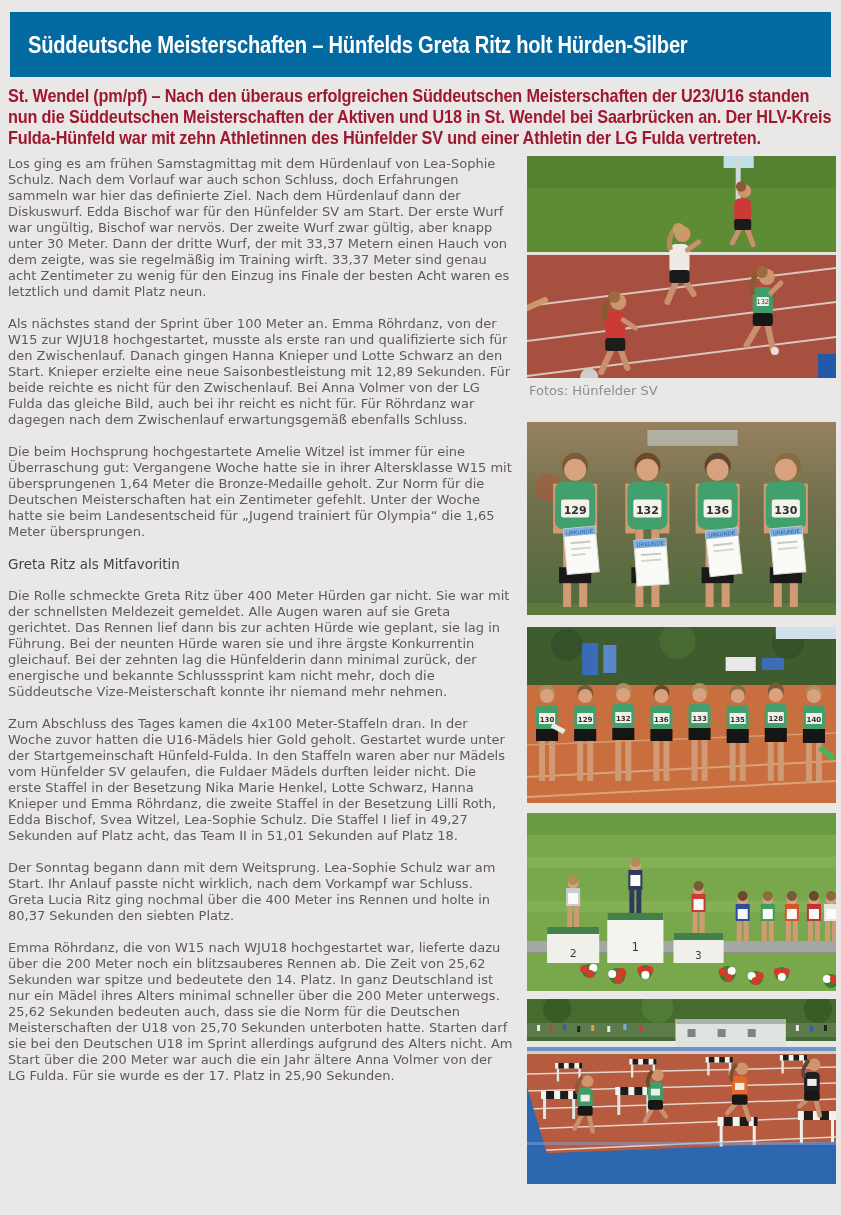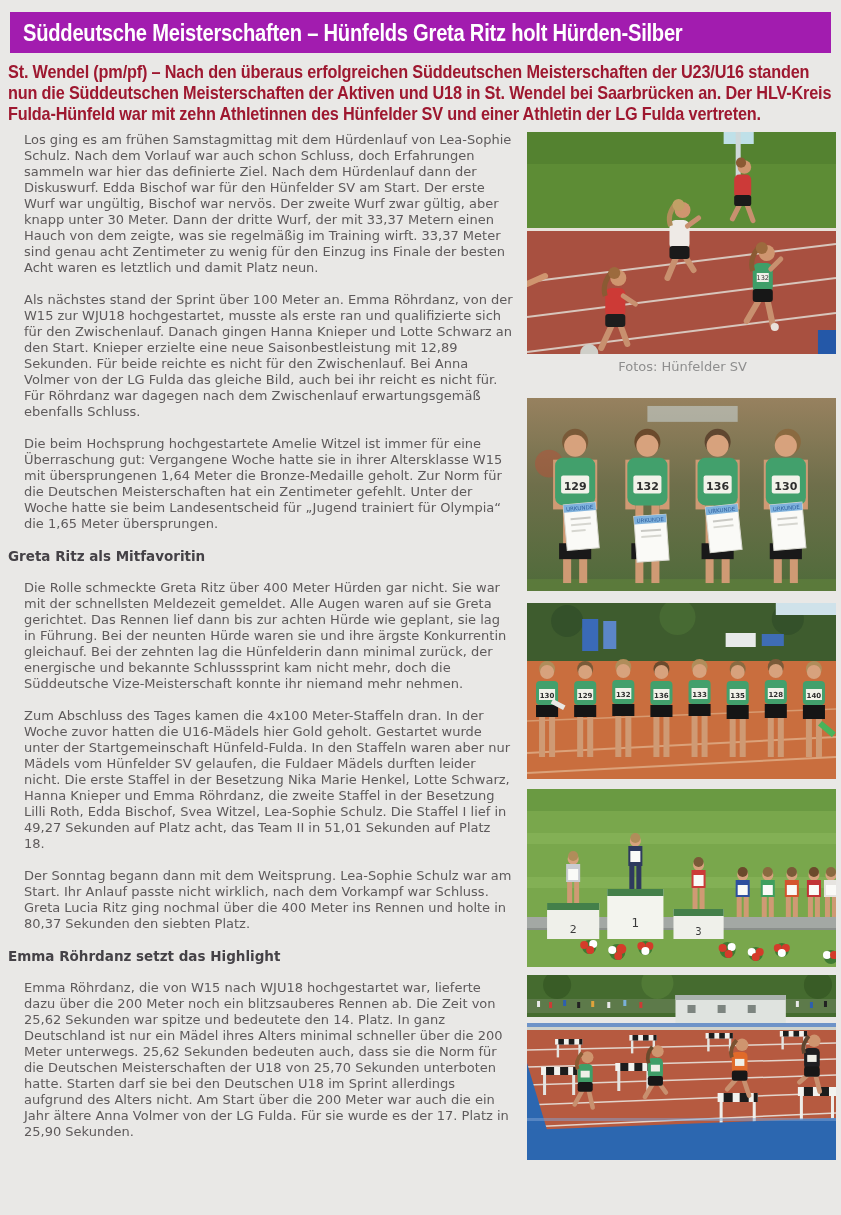--- a/index.html
+++ b/index.html
@@ -6,22 +6,22 @@
   body{
     width:841px;height:1215px;overflow:hidden;
     background:#e9e8e6;
     font-family:"DejaVu Sans",sans-serif;
     -webkit-font-smoothing:antialiased;
   }
   .wrap{padding:12px 5px 0 8px;}
 
   
   .title-bar{
-    margin:0 5px 0 2px;background:#a21caf;height:33px;
-    display:flex;align-items:center;padding:4px 13px;overflow:hidden;
+    margin:0 5px 0 2px;background:#0369a1;height:33px;
+    display:flex;align-items:center;padding:16px 13px;overflow:hidden;justify-content:center;
   }
   .title-bar .condense{
     color:#ffffff;font-weight:bold;font-size:24px;
     font-family:"Liberation Sans",sans-serif;letter-spacing:-0.3px;
     white-space:nowrap;display:inline-block;
     transform:scaleX(0.84);transform-origin:0 50%;
   }
 
   
   .lead{margin:8px 8px 0 0;height:63px;overflow:visible;}
@@ -29,36 +29,36 @@
     display:block;width:965px;
     transform:scaleX(0.855);transform-origin:0 0;
     font-family:"Liberation Sans",sans-serif;font-weight:bold;
     font-size:19px;line-height:21px;letter-spacing:-0.2px;
     color:#9e1830;
   }
 
   
   .article{margin-top:8px;color:#5e5a5b;font-size:13px;line-height:16px;}
   .article::after{content:"";display:block;clear:both;}
-  .article p{margin:0 0 16px 16px;}
+  .article p{margin:0 0 16px 0;}
   .article h3{
     margin:0 0 16px 0;font-size:13.5px;line-height:16px;
-    font-weight:bold;color:#454247;
+    font-weight:normal;color:#454247;
   }
 
   
   .float-col{float:right;width:309px;margin:0 0 6px 14px;}
   figure{margin:0;padding:0;}
   figure svg{display:block;width:309px;}
   .ph1 svg{height:222px;} .ph2 svg{height:193px;} .ph3 svg{height:176px;}
   .ph4 svg{height:178px;} .ph5 svg{height:185px;}
   .ph1{margin-bottom:4px;} .ph2{margin-bottom:12px;} .ph3{margin-bottom:10px;}
   .ph4{margin-bottom:8px;} .ph5{margin-bottom:0;}
   .photo-caption{
-    color:#8e8e8e;font-size:13px;line-height:18px;margin:2px 0 22px 2px;text-align:center;
+    color:#8e8e8e;font-size:13px;line-height:18px;margin:2px 0 22px 2px;
   }
 </style>
 </head>
 <body>
 
 <div class="wrap">
 
   <div class="title-bar">
     <span class="condense">Süddeutsche Meisterschaften – Hünfelds Greta Ritz holt Hürden-Silber</span>
   </div>
@@ -611,17 +611,16 @@
 
     </aside>
 
     <p>Los ging es am frühen Samstagmittag mit dem Hürdenlauf von Lea-Sophie Schulz. Nach dem Vorlauf war auch schon Schluss, doch Erfahrungen sammeln war hier das definierte Ziel. Nach dem Hürdenlauf dann der Diskuswurf. Edda Bischof war für den Hünfelder SV am Start. Der erste Wurf war ungültig, Bischof war nervös. Der zweite Wurf zwar gültig, aber knapp unter 30 Meter. Dann der dritte Wurf, der mit 33,37 Metern einen Hauch von dem zeigte, was sie regelmäßig im Training wirft. 33,37 Meter sind genau acht Zentimeter zu wenig für den Einzug ins Finale der besten Acht waren es letztlich und damit Platz neun.</p>
     <p>Als nächstes stand der Sprint über 100 Meter an. Emma Röhrdanz, von der W15 zur WJU18 hochgestartet, musste als erste ran und qualifizierte sich für den Zwischenlauf. Danach gingen Hanna Knieper und Lotte Schwarz an den Start. Knieper erzielte eine neue Saisonbestleistung mit 12,89 Sekunden. Für beide reichte es nicht für den Zwischenlauf. Bei Anna Volmer von der LG Fulda das gleiche Bild, auch bei ihr reicht es nicht für. Für Röhrdanz war dagegen nach dem Zwischenlauf erwartungsgemäß ebenfalls Schluss.</p>
     <p>Die beim Hochsprung hochgestartete Amelie Witzel ist immer für eine Überraschung gut: Vergangene Woche hatte sie in ihrer Altersklasse W15 mit übersprungenen 1,64 Meter die Bronze-Medaille geholt. Zur Norm für die Deutschen Meisterschaften hat ein Zentimeter gefehlt. Unter der Woche hatte sie beim Landesentscheid für „Jugend trainiert für Olympia“ die 1,65 Meter übersprungen.</p>
     <h3>Greta Ritz als Mitfavoritin</h3>
     <p>Die Rolle schmeckte Greta Ritz über 400 Meter Hürden gar nicht. Sie war mit der schnellsten Meldezeit gemeldet. Alle Augen waren auf sie Greta gerichtet. Das Rennen lief dann bis zur achten Hürde wie geplant, sie lag in Führung. Bei der neunten Hürde waren sie und ihre ärgste Konkurrentin gleichauf. Bei der zehnten lag die Hünfelderin dann minimal zurück, der energische und bekannte Schlusssprint kam nicht mehr, doch die Süddeutsche Vize-Meisterschaft konnte ihr niemand mehr nehmen.</p>
     <p>Zum Abschluss des Tages kamen die 4x100 Meter-Staffeln dran. In der Woche zuvor hatten die U16-Mädels hier Gold geholt. Gestartet wurde unter der Startgemeinschaft Hünfeld-Fulda. In den Staffeln waren aber nur Mädels vom Hünfelder SV gelaufen, die Fuldaer Mädels durften leider nicht. Die erste Staffel in der Besetzung Nika Marie Henkel, Lotte Schwarz, Hanna Knieper und Emma Röhrdanz, die zweite Staffel in der Besetzung Lilli Roth, Edda Bischof, Svea Witzel, Lea-Sophie Schulz. Die Staffel I lief in 49,27 Sekunden auf Platz acht, das Team II in 51,01 Sekunden auf Platz 18.</p>
     <p>Der Sonntag begann dann mit dem Weitsprung. Lea-Sophie Schulz war am Start. Ihr Anlauf passte nicht wirklich, nach dem Vorkampf war Schluss. Greta Lucia Ritz ging nochmal über die 400 Meter ins Rennen und holte in 80,37 Sekunden den siebten Platz.</p>
-    <h3>Emma Röhrdanz setzt das Highlight</h3>
     <p>Emma Röhrdanz, die von W15 nach WJU18 hochgestartet war, lieferte dazu über die 200 Meter noch ein blitzsauberes Rennen ab. Die Zeit von 25,62 Sekunden war spitze und bedeutete den 14. Platz. In ganz Deutschland ist nur ein Mädel ihres Alters minimal schneller über die 200 Meter unterwegs. 25,62 Sekunden bedeuten auch, dass sie die Norm für die Deutschen Meisterschaften der U18 von 25,70 Sekunden unterboten hatte. Starten darf sie bei den Deutschen U18 im Sprint allerdings aufgrund des Alters nicht. Am Start über die 200 Meter war auch die ein Jahr ältere Anna Volmer von der LG Fulda. Für sie wurde es der 17. Platz in 25,90 Sekunden.</p>
 
   </div>
 </div>
 
 </body></html>

